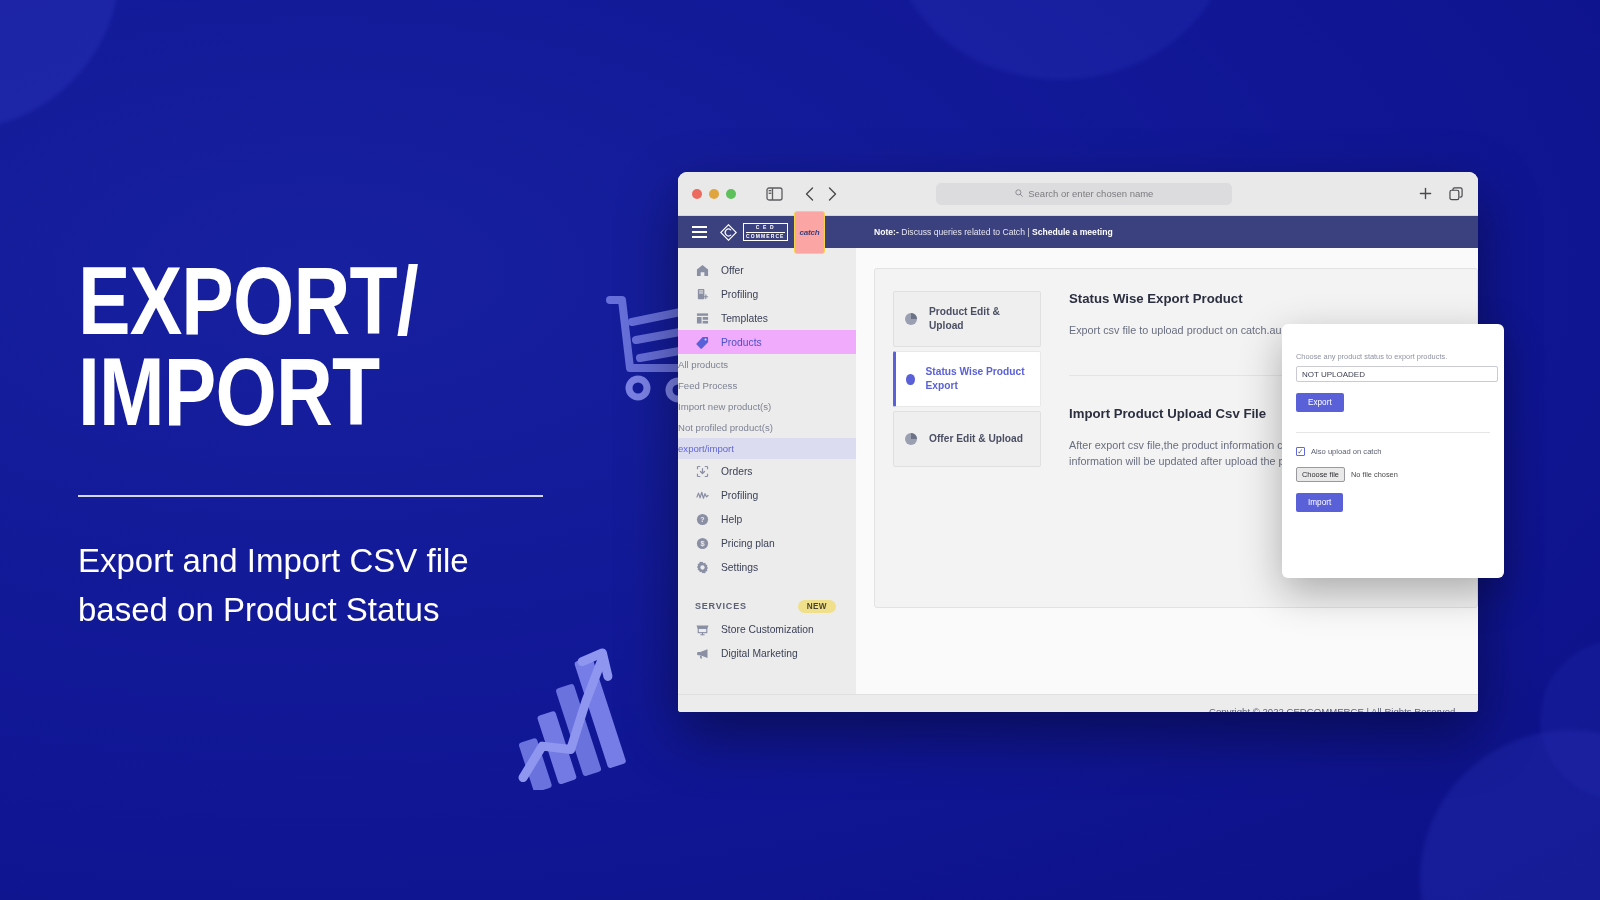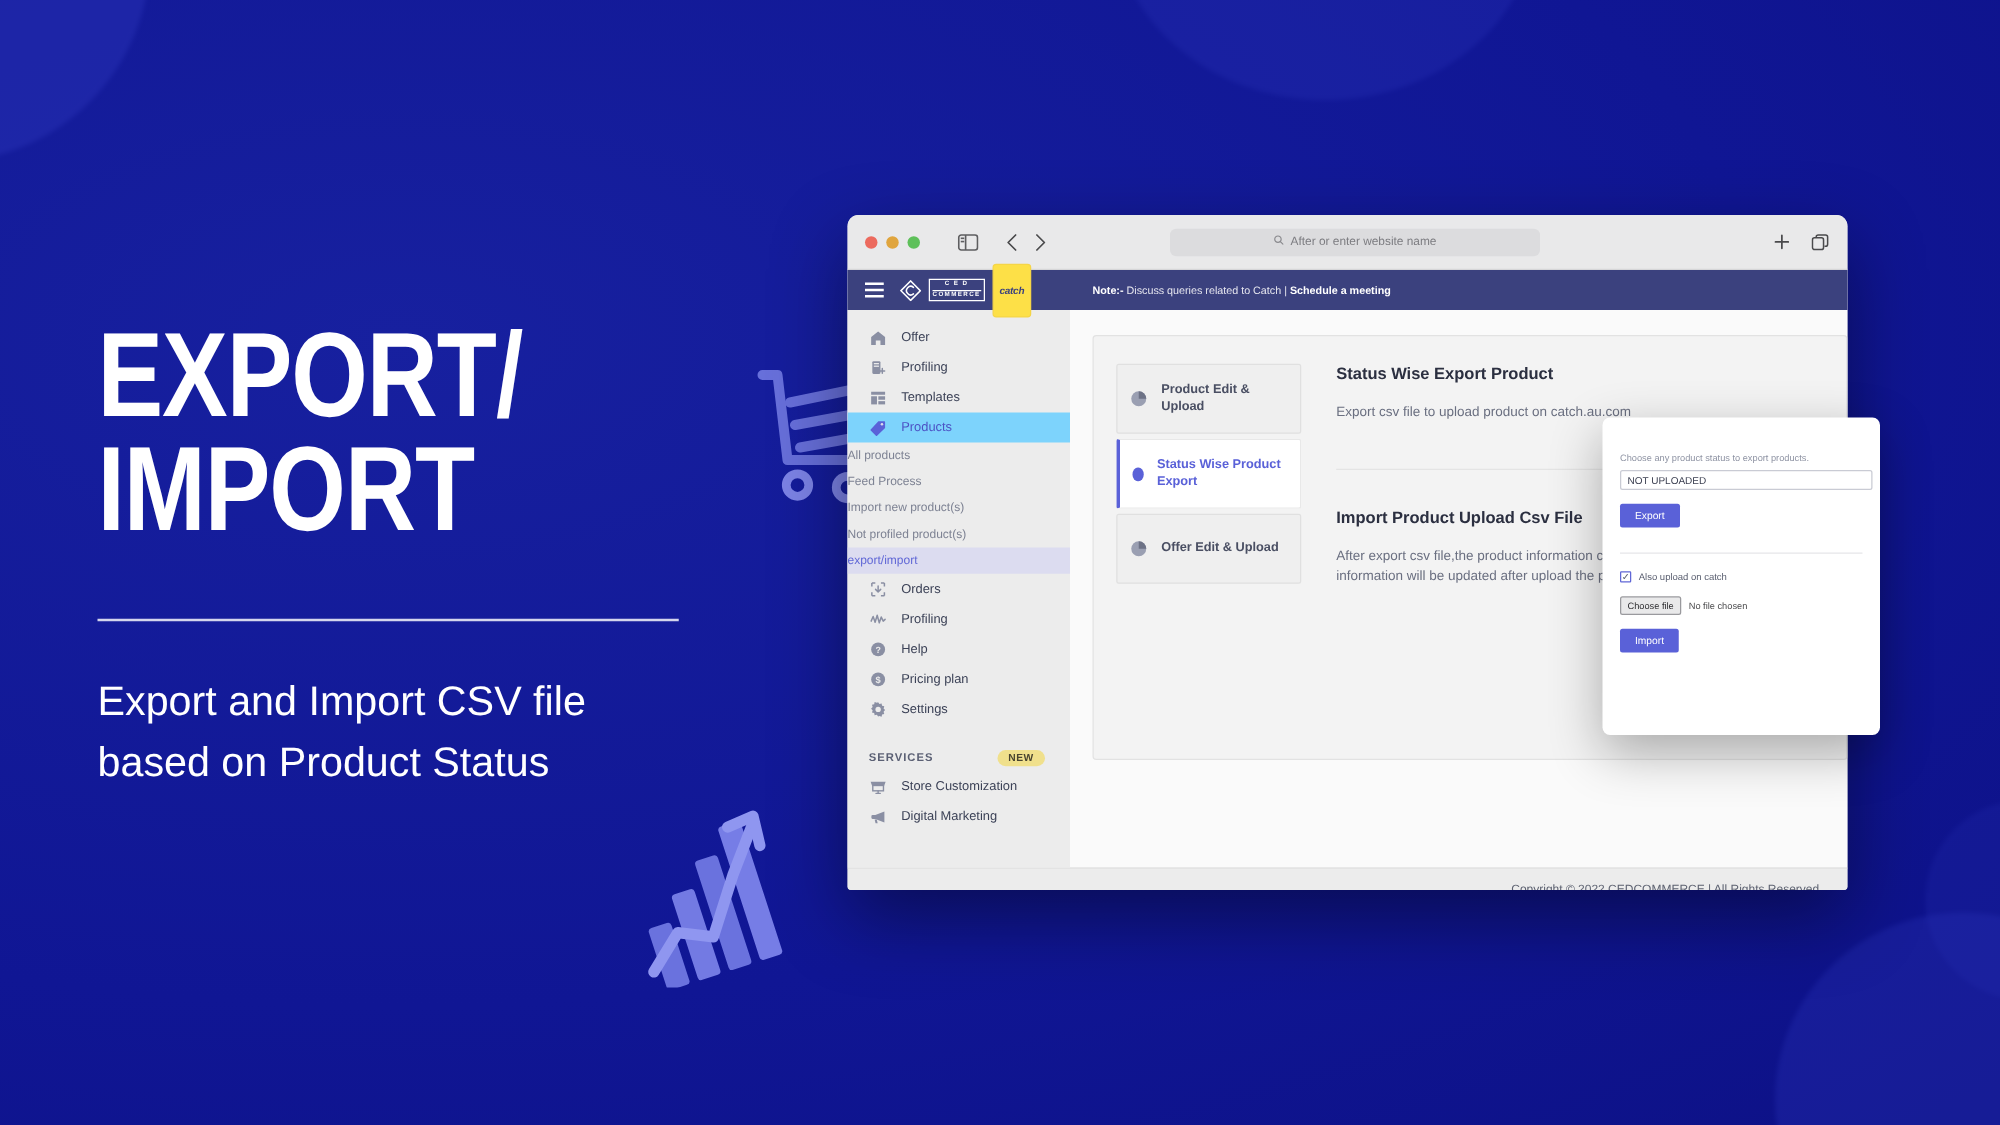--- a/index.html
+++ b/index.html
@@ -68,38 +68,38 @@
   .hamburger i { display: block; width: 15px; height: 2px; background: #fff; }
   .logo-wrap { display: flex; align-items: center; gap: 6px; }
   .logo-mark { width: 17px; height: 17px; position: relative; }
   .ced-box {
     border: 1.2px solid #fff; color: #fff; font-size: 5px; font-weight: 700;
     letter-spacing: 1.1px; line-height: 1.55; padding: 0 2px; text-align: center;
   }
   .ced-box span { display: block; }
   .ced-box .l2 { border-top: 1.2px solid #fff; }
   .catch-badge {
-    background: #fde047; border: 1.2px solid #f5d547; border-radius: 3px;
+    background: #fca5a5; border: 1.2px solid #f5d547; border-radius: 3px;
     color: #3b417e; font-size: 8px; font-weight: 800; font-style: italic;
     padding: 16px 5px; letter-spacing: -.2px;
   }
   .note { color: #e6e6ef; font-size: 8.6px; position: absolute; left: 196px; white-space: nowrap; }
   .note b { color: #fff; }
   .note .link { color: #fff; font-weight: 700; }
 
   
   .app-body { display: flex; height: 446px; background: #fafafa; }
 
   
   .sidebar { width: 178px; background: #ececec; padding-top: 10px; flex-shrink: 0; }
   .s-item {
     display: flex; align-items: center; gap: 11px; height: 24px; padding: 0 0 0 17px;
     color: #3c4257; font-size: 10.3px; cursor: pointer;
   }
-  .s-item.active { background: #7dd3fc; color: #4c52c4; align-items: center; }
+  .s-item.active { background: #f0abfc; color: #4c52c4; align-items: center; }
   .s-item .ic { width: 15px; height: 15px; display: flex; align-items: center; justify-content: center; color: #8a8fa3; flex-shrink: 0; }
   .s-item.active .ic { color: #5a61d8; }
   .s-sub {
     display: flex; align-items: center; height: 21px; 
     color: #7d8293; font-size: 9.6px; cursor: pointer;
   }
   .s-sub.active { background: #dcdcf0; color: #6067d6; }
   .svc-head {
     display: flex; align-items: center; justify-content: space-between;
     padding: 0 20px 0 17px; height: 22px; margin-top: 16px;
@@ -135,21 +135,21 @@
   .divider { height: 1px; background: #e4e4e4; margin: 36px 0 30px; }
 
   .footer {
     height: 34px; background: #ececec; border-top: 1px solid #e0e0e0;
     display: flex; align-items: center; justify-content: flex-end;
     padding-right: 20px; color: #5d6271; font-size: 9.6px;
   }
 
   
   .popup {
-    position: absolute; left: 1282px; top: 334px; width: 222px; height: 254px;
+    position: absolute; left: 1282px; top: 324px; width: 222px; height: 254px;
     background: #fff; border-radius: 6px; z-index: 9;
     box-shadow: 0 14px 42px rgba(0,0,0,.30);
     padding: 18px 14px; display: flex; flex-direction: column; gap: 0;
   }
   .pp-sec { padding: 10px 0 14px; }
   .pp-label { color: #8e93a3; font-size: 7.4px; margin-bottom: 5px; }
   .pp-select {
     border: 1px solid #c9cbd4; border-radius: 2px; height: 16px;
     display: flex; align-items: center; padding: 1px 5px;
     color: #3d4152; font-size: 8px; background: #fff; width: 202px;
@@ -249,21 +249,21 @@
           </svg>
       </span>
     </div>
     <div class="omnibox">
       <span>
         <svg width="8" height="8" viewBox="0 0 10 10" fill="none" stroke="#8a8a8e" stroke-width="1.2">
             <circle cx="4.2" cy="4.2" r="3.2"></circle>
             <line x1="6.6" y1="6.6" x2="9.2" y2="9.2" stroke-linecap="round"></line>
           </svg>
       </span>
-      <span>After or enter website name</span>
+      <span>Search or enter chosen name</span>
     </div>
     <div class="bb-right">
       <span class="tb-icon">
         <svg width="13" height="13" viewBox="0 0 14 14" stroke="#4a4a4c" stroke-width="1.5" stroke-linecap="round">
             <line x1="7" y1="1.5" x2="7" y2="12.5"></line>
             <line x1="1.5" y1="7" x2="12.5" y2="7"></line>
           </svg>
       </span>
       <span class="tb-icon">
         <svg width="15" height="14" viewBox="0 0 16 15" fill="none" stroke="#4a4a4c" stroke-width="1.3">

